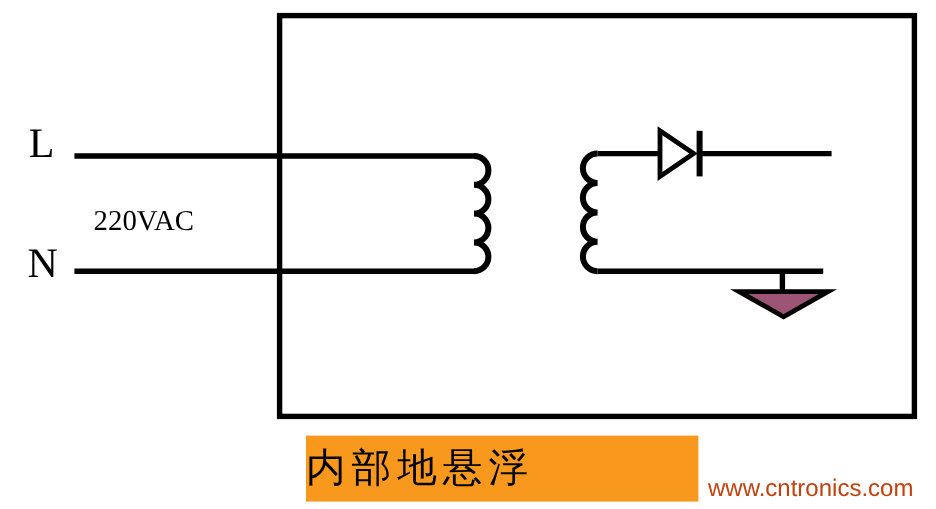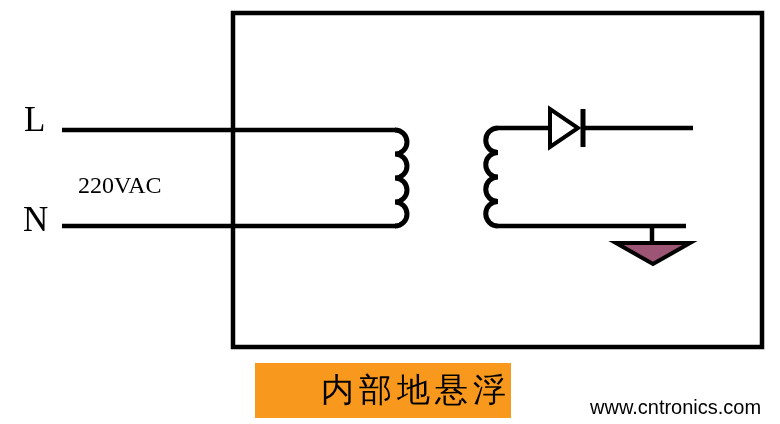--- a/index.html
+++ b/index.html
@@ -39,25 +39,25 @@
   .lbl-voltage {
     left: 78px;
     top: 161px;
     font-size: 24px;
     margin-top: 12px;
   }
   .caption {
     position: absolute;
     left: 255px;
     top: 363px;
-    width: 256px;
+    width: 327px;
     height: 55px;
     display: flex;
     align-items: center;
-    justify-content: flex-end;
+    justify-content: flex-start;
   }
   .caption span {
     font-size: 33px;
     letter-spacing: 5px;
     color: #000000;
     white-space: nowrap;
   }
   .watermark {
     position: absolute;
     left: 590px;
@@ -108,15 +108,15 @@
     <g>
       <line x1="652" y1="226" x2="652" y2="245" class="stroke" stroke-width="4.5"></line>
       <polygon points="616,243 690,243 653,264" stroke="#000000" stroke-width="4" fill="#9C5574"></polygon>
     </g>
   </svg>
 
   <div class="caption" style="background-color: rgb(248, 153, 29);">
     <span>内部地悬浮</span>
   </div>
 
-  <div class="watermark" style="color: #000000;">www.cntronics.com</div>
+  <div class="watermark" style="color: #c2410c;">www.cntronics.com</div>
 
 </div>
 
 </body></html>

